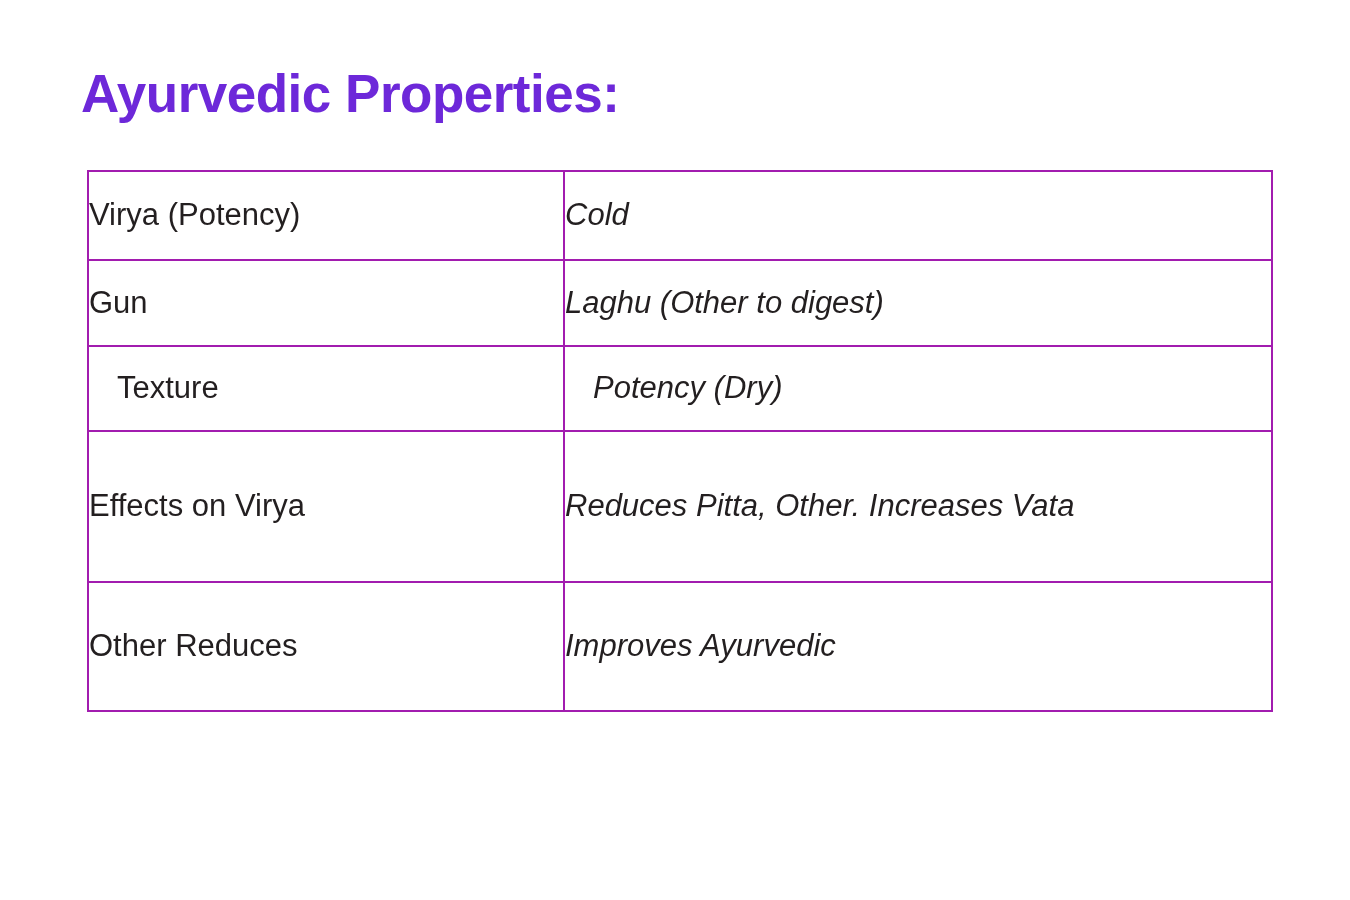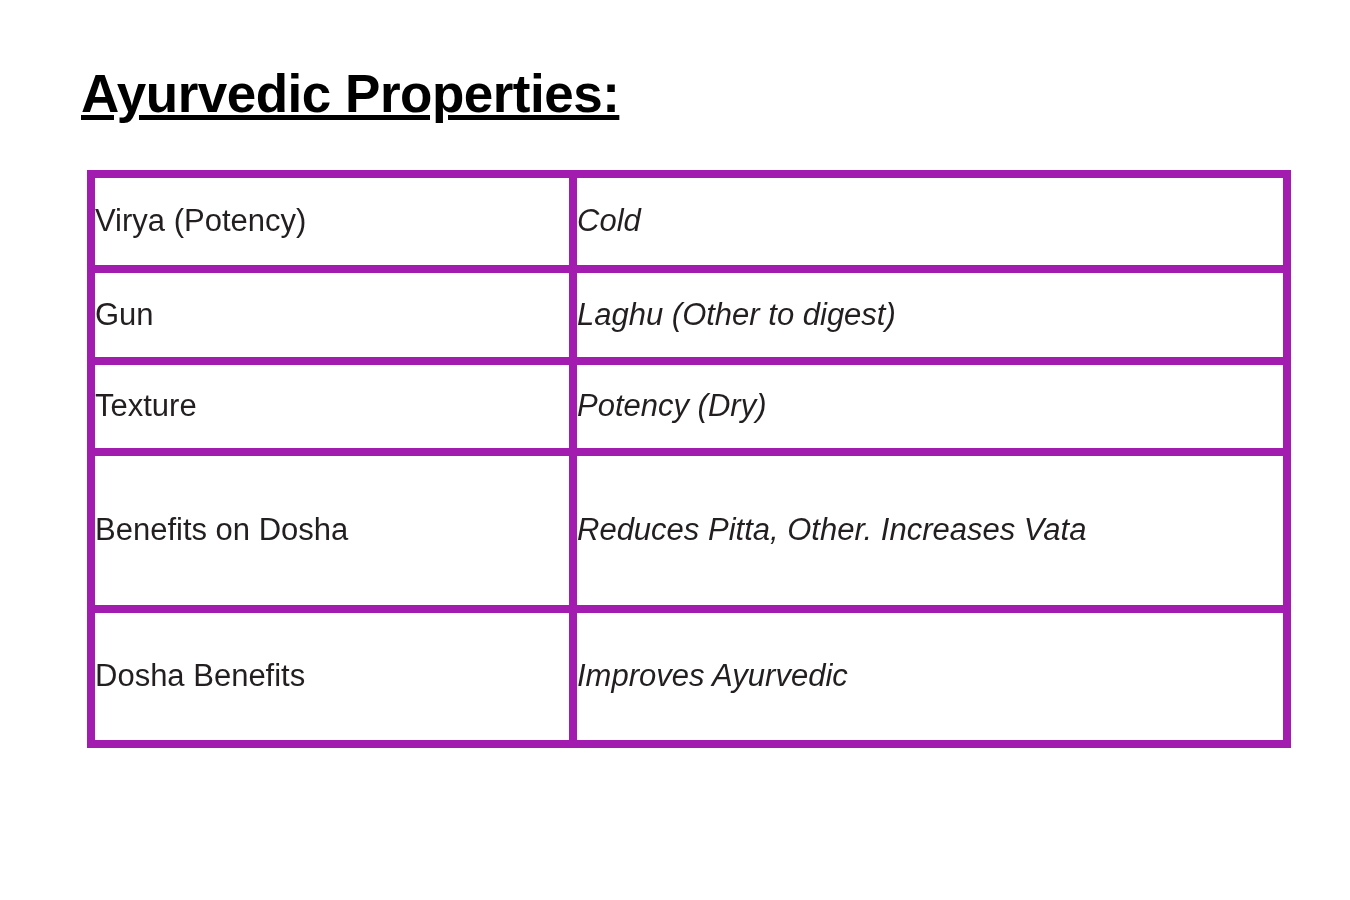--- a/index.html
+++ b/index.html
@@ -23,38 +23,37 @@
   }
 
   
   .page-title {
     position: absolute;
     left: 81px;
     top: 60px;
     font-size: 53px;
     font-weight: bold;
     letter-spacing: -0.5px;
-    color: #000000;
+    color: #6d28d9;
     line-height: 68px;
     white-space: nowrap;
-    text-decoration: underline;
   }
 
   
   .props-table {
     position: absolute;
     left: 87px;
     top: 170px;
     width: 1180px;
     border-collapse: collapse;
     table-layout: fixed;
   }
 
   .props-table td {
-    border: 8px solid #a21caf;
+    border: 2px solid #a21caf;
     padding: 0;
     vertical-align: middle;
     color: #231f20;
     font-size: 31px;
     font-weight: normal;
     line-height: 1.42;
   }
 
   .cell-label {
     width: 474px;
@@ -64,21 +63,21 @@
   .cell-value {
     width: 706px;
     padding: 0 26px 0 31px;
     font-style: italic;
   }
 
   
   .row-h-93  td { height: 87px; }
   .row-h-90  td { height: 84px; margin-left: 48px; }
   .row-h-100 td { height: 94px; }
-  .row-h-89  td { height: 83px; }
+  .row-h-89  td { height: 83px; padding-left: 28px; }
   .row-h-155 td { height: 149px; }
   .row-h-133 td { height: 127px; }
 
   
   .indent-sm { padding-left: 35px; }
   .indent-neg { padding-left: 24px; }
 
   .value-text { display: block; }
 </style>
 </head>
@@ -114,30 +113,30 @@
         <td class="cell-label">
           <span class="value-text">Texture</span>
         </td>
         <td class="cell-value indent-sm">
           <span class="value-text">Potency (Dry)</span>
         </td>
       </tr>
 
       <tr class="row-h-155">
         <td class="cell-label">
-          <span class="value-text">Benefits on Dosha</span>
+          <span class="value-text">Effects on Virya</span>
         </td>
         <td class="cell-value indent-neg">
           <span class="value-text">Reduces Pitta, Other. Increases Vata</span>
         </td>
       </tr>
 
       <tr class="row-h-133">
         <td class="cell-label">
-          <span class="value-text">Dosha Benefits</span>
+          <span class="value-text">Other Reduces</span>
         </td>
         <td class="cell-value indent-neg">
           <span class="value-text">Improves Ayurvedic</span>
         </td>
       </tr>
 
     </tbody>
   </table>
 
 </div>

